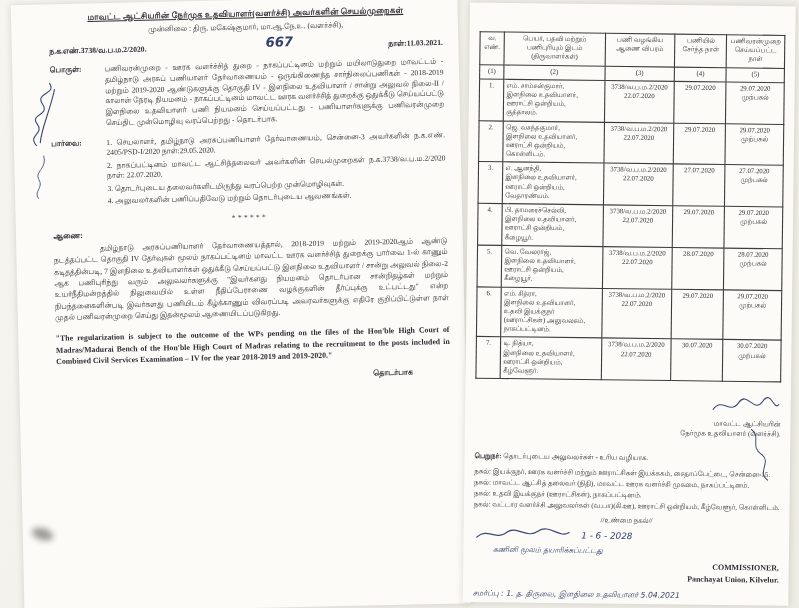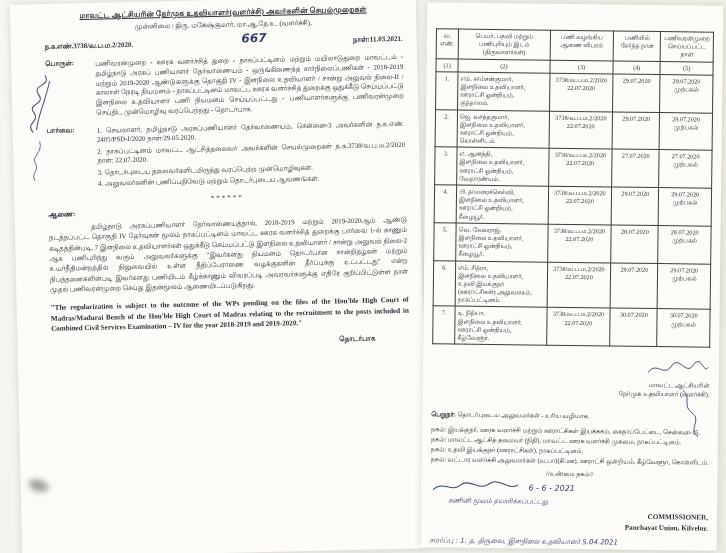--- a/index.html
+++ b/index.html
@@ -257,21 +257,21 @@
       <div>நகல்: உதவி இயக்குநர் (ஊராட்சிகள்), நாகப்பட்டினம்.</div>
       <div>நகல்: வட்டார வளர்ச்சி அலுவலர்கள் (வ.பா)(கி.ஊ), ஊராட்சி ஒன்றியம், கீழ்வேளூர், கொள்ளிடம்.</div>
     </div>
 
     <div class="true-copy">//உண்மை நகல்//</div>
 
     <div class="hw-row">
       <svg viewBox="0 0 120 20">
         <path d="M4 14 C 16 2, 28 18, 40 8 S 64 16, 78 6 S 104 15, 116 7" fill="none" stroke="#3a4774" stroke-width="1.4" stroke-linecap="round"></path>
       </svg>
-      <span class="handwriting">6 - 6 - 2021</span>
+      <span class="handwriting">1 - 6 - 2028</span>
     </div>
 
     <div class="computer-note handwriting">கணினி மூலம் தயாரிக்கப்பட்டது</div>
 
     <div class="commissioner">
       <div>COMMISSIONER,</div>
       <div>Panchayat Union, Kilvelur.</div>
     </div>
 
     <div class="hw-bottom handwriting">சமர்ப்பு : 1. த. திருவை, இளநிலை உதவியாளர்   5.04.2021</div>

